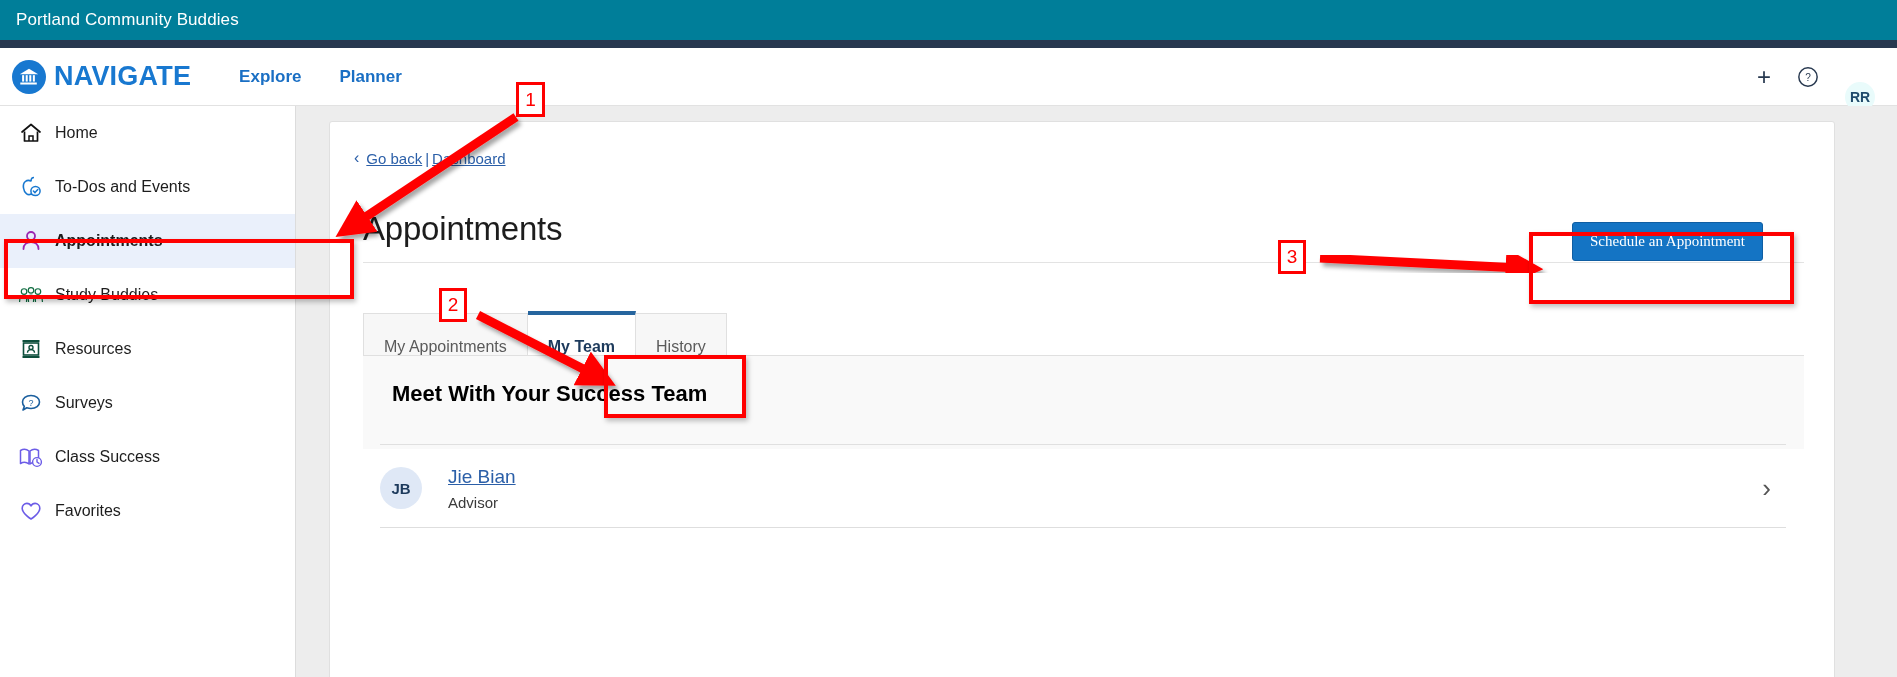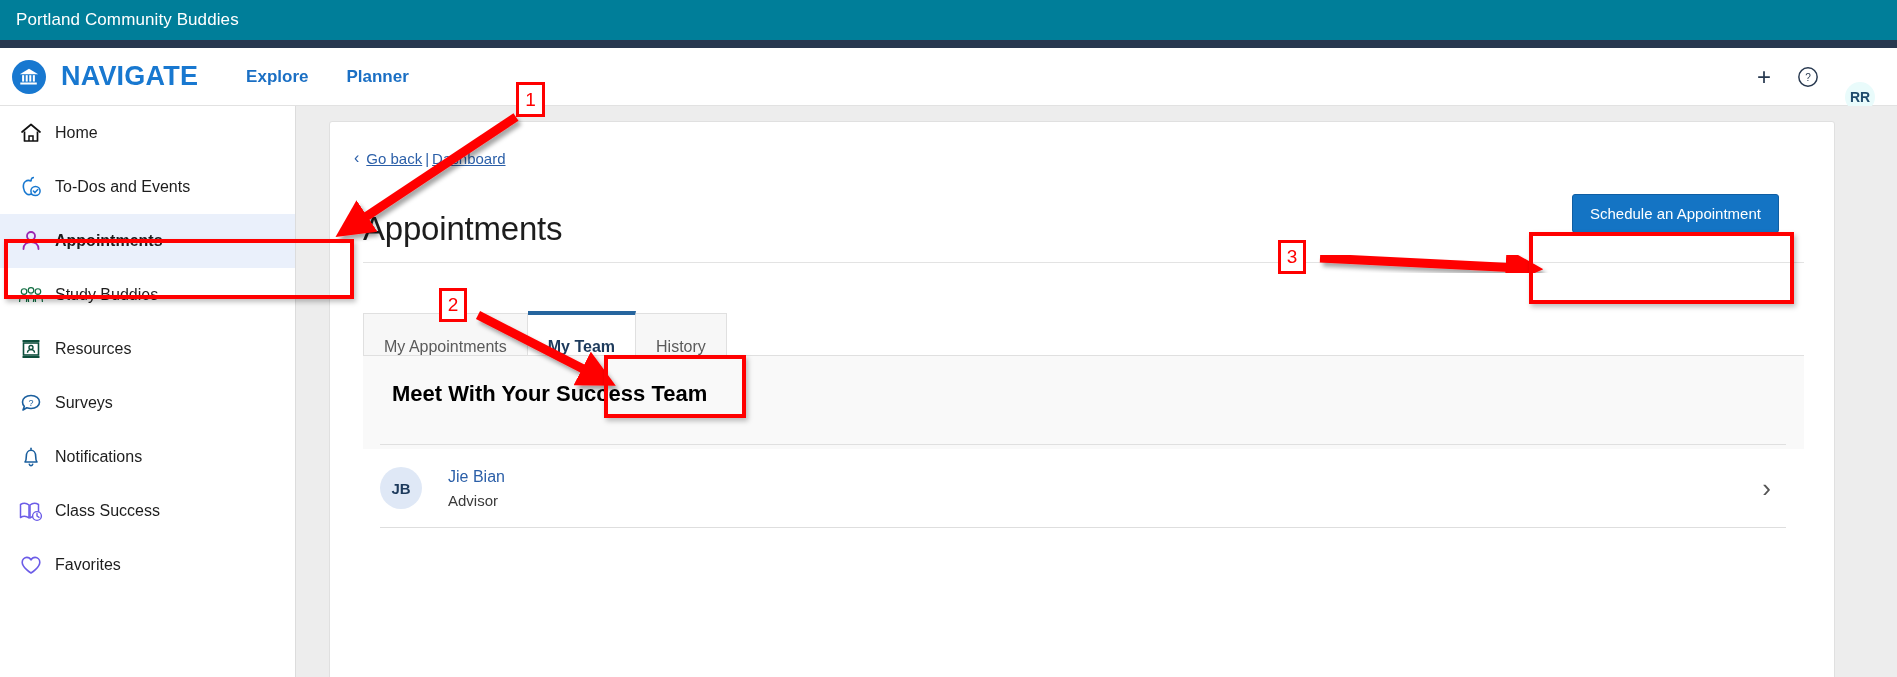--- a/index.html
+++ b/index.html
@@ -33,21 +33,21 @@
     border-bottom: 1px solid #e2e2e2;
   }
   .brand { display: flex; align-items: center; padding-left: 12px; }
   .brand-mark {
     width: 34px; height: 34px; border-radius: 50%;
     background: #1878d0; display: flex; align-items: center; justify-content: center;
     flex: 0 0 auto;
   }
   .brand-text {
     font-size: 27px; font-weight: bold; color: #1878d0;
-    letter-spacing: .2px; margin-left: 15px;
+    letter-spacing: .2px; margin-left: 8px;
   }
   .navlinks { display: flex; align-items: center; margin-left: 48px; gap: 38px; }
   .navlink {
     font-size: 17px; font-weight: bold; color: #1a6fc4; cursor: pointer;
   }
   .nav-right {
     margin-left: auto; display: flex; align-items: center; gap: 26px; padding-right: 22px;
   }
   .plus-icon { font-size: 24px; color: #27384f; line-height: 1; cursor: pointer; }
   .help-icon { width: 22px; height: 22px; cursor: pointer; }
@@ -92,24 +92,24 @@
 
   .page-title {
     position: absolute; left: 33px; top: 88px;
     font-size: 33px; color: #1d1d1d; font-weight: normal; letter-spacing: -.2px;
   }
   .title-rule {
     position: absolute; left: 33px; top: 140px; width: 1441px; height: 1px; background: #e3e3e3;
   }
 
   .schedule-btn {
-    position: absolute; left: 1242px; top: 72px;
+    position: absolute; left: 1242px; top: 100px;
     background: #1474c4; color: #ffffff; font-size: 15px;
     border: 1px solid #0f5ea3; border-radius: 3px;
-    padding: 10px 17px; cursor: pointer; font-family: Liberation Sans, sans-serif;
+    padding: 10px 17px; cursor: pointer; font-family: Liberation Serif, serif;
   }
 
   
   .tabrow {
     position: absolute; left: 33px; top: 189px; display: flex; align-items: flex-end;
   }
   .tab {
     height: 44px; padding: 0 20px; display: flex; align-items: flex-end;
     font-size: 16px; color: #5a5a5a; cursor: pointer;
     background: #f7f7f7; border: 1px solid #e0e0e0; border-left: none;
@@ -140,21 +140,21 @@
     position: absolute; left: 0; top: 93px; width: 1441px; height: 78px;
     display: flex; align-items: center; cursor: pointer;
   }
   .avatar-circle {
     margin-left: 17px; width: 42px; height: 42px; border-radius: 50%;
     background: #dfe8f6; color: #1d3a5c; font-size: 15px; font-weight: bold;
     display: flex; align-items: center; justify-content: center; flex: 0 0 42px;
   }
   .member-text { margin-left: 26px; }
   .member-name {
-    font-size: 16px; color: #2b5fa8; cursor: pointer; display: block;
+    font-size: 19px; color: #2b5fa8; text-decoration: underline; cursor: pointer; display: block;
   }
   .member-role { font-size: 15px; color: #3a3a3a; margin-top: 6px; display: block; }
   .row-chevron {
     margin-left: auto; margin-right: 33px; color: #555; font-size: 26px; line-height: 1;
   }
   .member-rule {
     position: absolute; left: 17px; top: 171px; width: 1406px; height: 1px; background: #dedede;
   }
 
   
@@ -280,31 +280,20 @@
         <svg width="24" height="24" viewBox="0 0 24 24">
           <path d="M12 4.5 C17 4.5 20.5 7.3 20.5 11 C20.5 14.7 17 17.5 12 17.5
                    C10.4 17.5 9 17.2 7.8 16.8 L4 19 L5.3 15.4 C4.1 14.2 3.5 12.7 3.5 11
                    C3.5 7.3 7 4.5 12 4.5 Z" fill="none" stroke="#1b5f9e" stroke-width="1.6" stroke-linejoin="round"></path>
           <text x="12" y="14.6" text-anchor="middle" font-size="9" font-family="Liberation Sans, sans-serif" fill="#1b5f9e">?</text>
         </svg>
       </span>
       <span class="side-label">Surveys</span>
     </div>
 
-    <div class="side-item">
-      <span class="side-ico">
-        <svg width="24" height="24" viewBox="0 0 24 24">
-          <path d="M12 3.2 V4.6" stroke="#1b5f9e" stroke-width="1.5" stroke-linecap="round"></path>
-          <path d="M6 17 C6 17 7.3 15.6 7.3 11.4 C7.3 7.8 9.4 5.2 12 5.2
-                   C14.6 5.2 16.7 7.8 16.7 11.4 C16.7 15.6 18 17 18 17 Z" fill="none" stroke="#1b5f9e" stroke-width="1.6" stroke-linejoin="round"></path>
-          <path d="M10.3 19.2 C10.6 20.2 11.2 20.8 12 20.8 C12.8 20.8 13.4 20.2 13.7 19.2" fill="none" stroke="#1b5f9e" stroke-width="1.5" stroke-linecap="round"></path>
-        </svg>
-      </span>
-      <span class="side-label">Notifications</span>
-    </div>
 
     <div class="side-item">
       <span class="side-ico">
         <svg width="26" height="24" viewBox="0 0 26 24">
           <path d="M2.5 5.5 C5 4 8.5 4 11 6 L11 19 C8.5 17 5 17 2.5 18.5 Z" fill="none" stroke="#6c5ce7" stroke-width="1.5" stroke-linejoin="round"></path>
           <path d="M20.5 5.5 C18 4 14.5 4 12 6 L12 19 C14.5 17 18 17 20.5 18.5 Z" fill="none" stroke="#6c5ce7" stroke-width="1.5" stroke-linejoin="round"></path>
           <circle cx="19" cy="17" r="4.4" fill="#ffffff" stroke="#6c5ce7" stroke-width="1.4"></circle>
           <path d="M19 14.4 V17 L21 18.4" fill="none" stroke="#6c5ce7" stroke-width="1.4" stroke-linecap="round"></path>
         </svg>
       </span>

